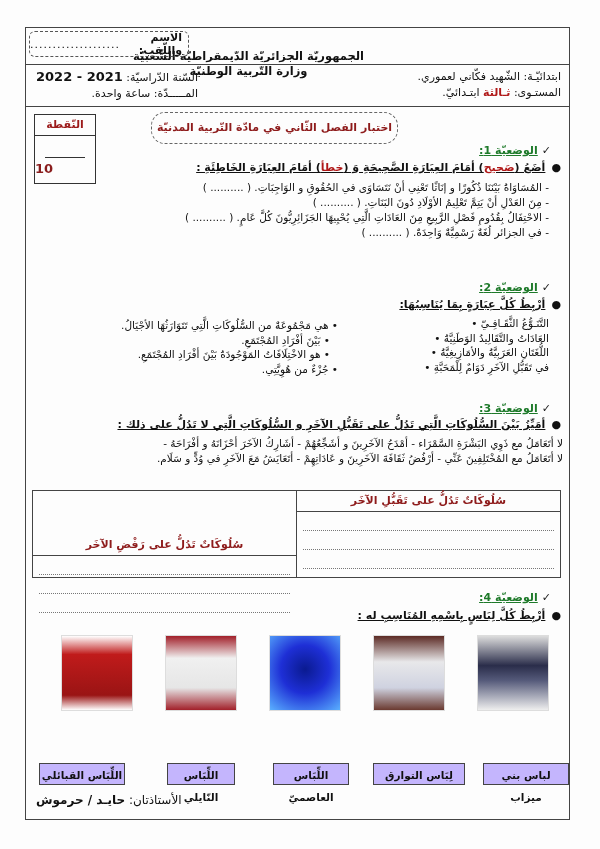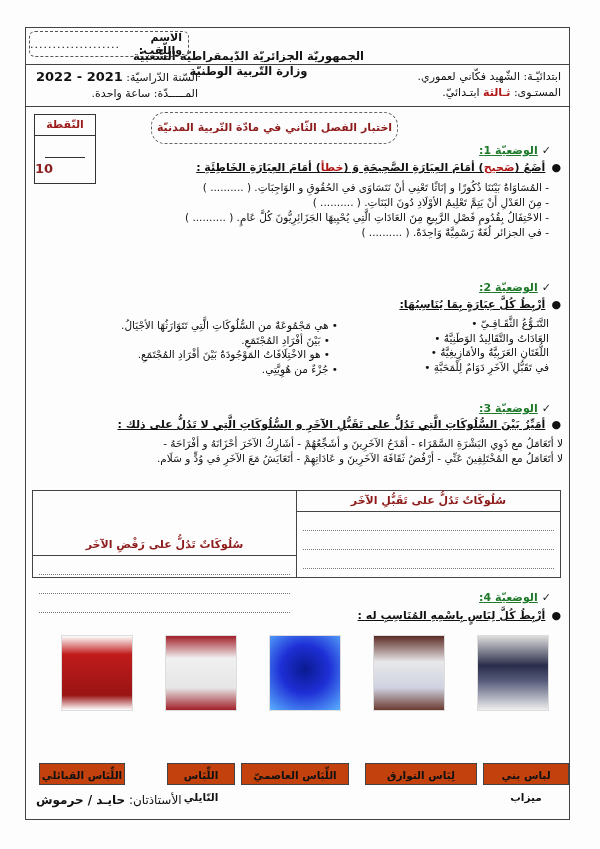--- a/index.html
+++ b/index.html
@@ -35,21 +35,21 @@
     .para { position: absolute; right: 6px; left: 6px; font-size: 10.5px; line-height: 15px; }
     .tbl { position: absolute; left: 6px; right: 8px; top: 462px; height: 86px; border: 1.5px solid #444; display: flex; }
     .tbl .col { flex: 1; border-left: 1.5px solid #444; position: relative; }
     .tbl .col:last-child { border-left: none; margin-top: 44px; }
     .tbl .th { height: 20px; border-bottom: 1.5px solid #444; text-align: center; line-height: 20px; font-size: 11px; font-weight: bold; color: #8e1b1b; }
     .tbl .dl { margin: 8px 6px 0 6px; border-bottom: 1.5px dotted #777; height: 10px; }
     .imgs { position: absolute; left: 0; right: 0; top: 607px; height: 76px; }
     .img { position: absolute; top: 0; width: 70px; height: 74px; border: 1px solid #ddd; }
     .labels { position: absolute; left: 0; right: 0; top: 735px; }
     .lab { position: absolute; top: 0; height: 22px; border: 1.5px solid #444; font-size: 10.5px; font-weight: bold;
-           text-align: center; line-height: 22px; box-sizing: border-box; background: #c2410c; }
+           text-align: center; line-height: 22px; box-sizing: border-box; background: #c4b5fd; }
     .teach { position: absolute; left: 10px; top: 765px; font-size: 12px; }
   </style>
 </head>
 <body>
 
 <div class="page">
 
   <div class="hdr">
     <div class="gov">
       <div>الجمهوريّة الجزائريّة الدّيمقراطيّة الشّعبيّة</div>
@@ -133,22 +133,22 @@
   <div class="imgs">
     <div class="img" style="right:20px; background:linear-gradient(180deg,#ddd 0%,#2a2d4a 40%,#555a7a 60%,#eee 100%)"></div>
     <div class="img" style="right:124px; background:linear-gradient(180deg,#5c2b25 0%,#e8e8ea 35%,#cfd2e0 70%,#6b3a30 100%)"></div>
     <div class="img" style="right:228px; background:radial-gradient(circle at 50% 45%,#0a1a90 0%,#1e2fd6 45%,#5ab0ff 100%)"></div>
     <div class="img" style="right:332px; background:linear-gradient(180deg,#a2202a 0%,#f0f0f0 30%,#e6e6e6 70%,#a2202a 100%)"></div>
     <div class="img" style="right:436px; background:linear-gradient(180deg,#fff 0%,#c01b1b 25%,#9a1414 80%,#fff 100%)"></div>
   </div>
 
   <div class="labels">
     <div class="lab" style="right:0px; width:86px">لباس بني ميزاب</div>
-    <div class="lab" style="right:92px; width:112px">لِبَاس التوارق</div>
-    <div class="lab" style="right:220px; width:108px">اللِّبَاس العاصميّ</div>
+    <div class="lab" style="right:104px; width:92px">لِبَاس التوارق</div>
+    <div class="lab" style="right:220px; width:76px">اللِّبَاس العاصميّ</div>
     <div class="lab" style="right:334px; width:68px">اللِّبَاس النّايلي</div>
     <div class="lab" style="right:444px; width:86px">اللِّبَاس القبائلي</div>
   </div>
 
   <div class="teach">
     <span>الأستاذتان:</span>
     <span class="bold">حايـد / حرموش</span>
   </div>
 
 </div>

